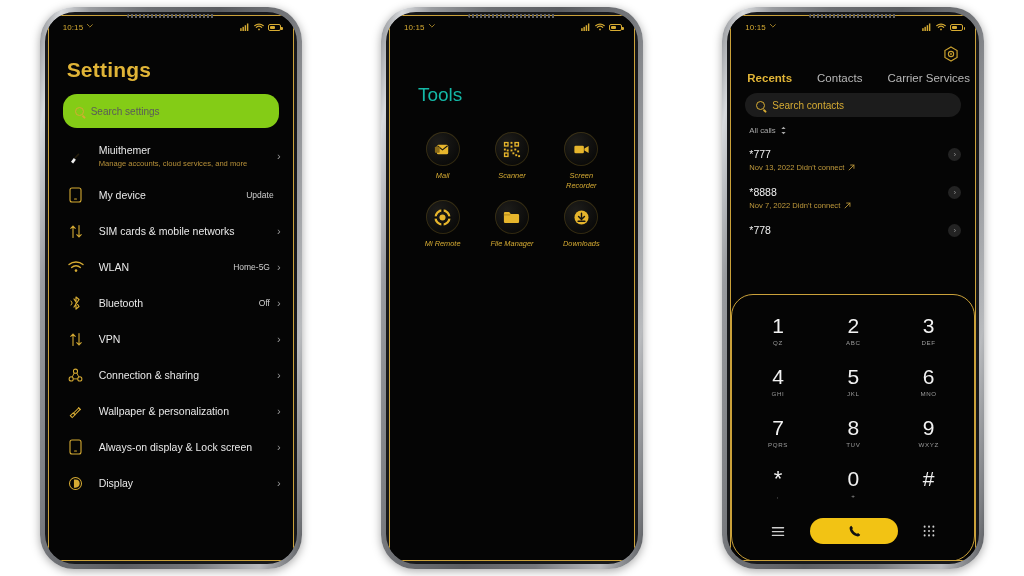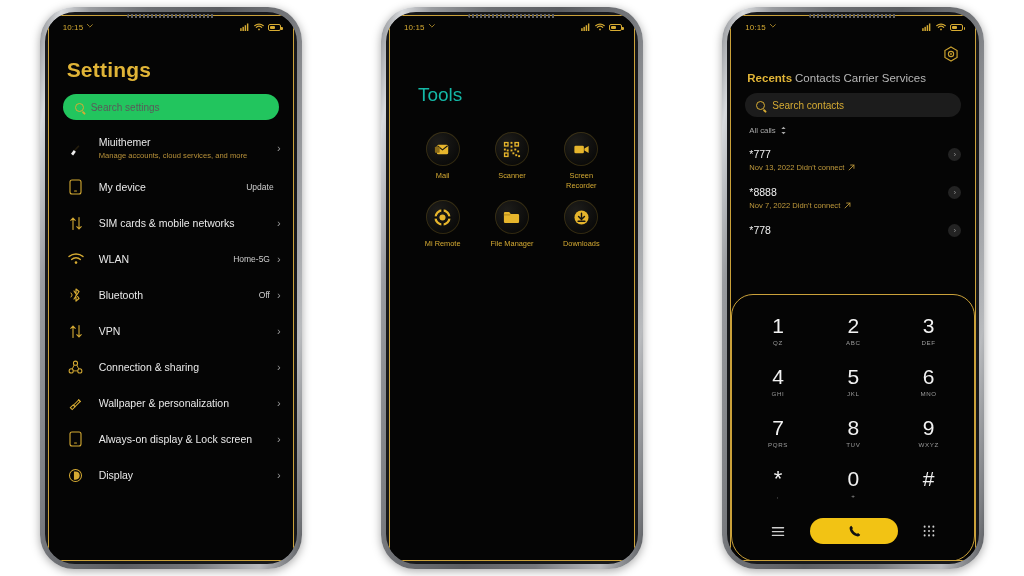--- a/index.html
+++ b/index.html
@@ -87,23 +87,23 @@
   .settings-body { padding: 0 0 0 0; height: calc(100% - 22px); overflow: hidden; }
   .s-title {
     color: #e0b437;
     font-size: 21px;
     font-weight: 600;
     padding: 20px 0 0 18px;
     letter-spacing: .2px;
   }
   .searchbar {
     margin: 12px 14px 0 14px;
-    height: 26px;
+    height: 34px;
     border-radius: 14px;
-    background: #22c55e;
+    background: #84cc16;
     display: flex;
     align-items: center;
     gap: 7px;
     padding: 0 12px;
   }
   .search-ph { color: #5a5a5a; font-size: 10px; }
   .search-ph-gold { color:#d6ab33; font-size:10px; }
   .mag {
     width: 9px; height: 9px;
     border: 1.5px solid #d6ab33;
@@ -142,20 +142,21 @@
     font-size: 19px;
     font-weight: 500;
     padding: 46px 0 0 28px;
   }
   .appgrid {
     margin-top: 26px;
     display: grid;
     grid-template-columns: repeat(3, 1fr);
     row-gap: 10px;
     padding: 0 18px;
+    font-style: italic;
   }
   .app { display:flex; flex-direction:column; align-items:center; }
   .app-ic {
     width: 34px; height: 34px; border-radius: 50%;
     background: radial-gradient(circle at 35% 30%, #1e1d1a 0%, #0b0b0a 70%);
     display:flex; align-items:center; justify-content:center;
     box-shadow: inset 0 0 0 1px rgba(120,96,30,.35);
   }
   .app-lbl {
     margin-top: 5px;
@@ -164,21 +165,21 @@
     text-align: center;
     line-height: 9.5px;
     max-width: 52px;
   }
 
   
   .dial-body { height: calc(100% - 22px); position: relative; }
   .gear-wrap { display:flex; justify-content:flex-end; padding: 8px 16px 0 0; }
   .hexgear { width: 16px; height: 16px; }
   .tabs {
-    display: flex; gap: 3px;
+    display: flex; gap: 25px;
     padding: 10px 0 0 16px;
     align-items: baseline;
   }
   .tab { color:#b8b8b8; font-size: 11.5px; }
   .tab.active { color:#e0b437; font-weight: 700; }
   .contact-search {
     margin: 9px 14px 0 14px;
     height: 24px;
     border-radius: 13px;
     background: #1c1c1c;

